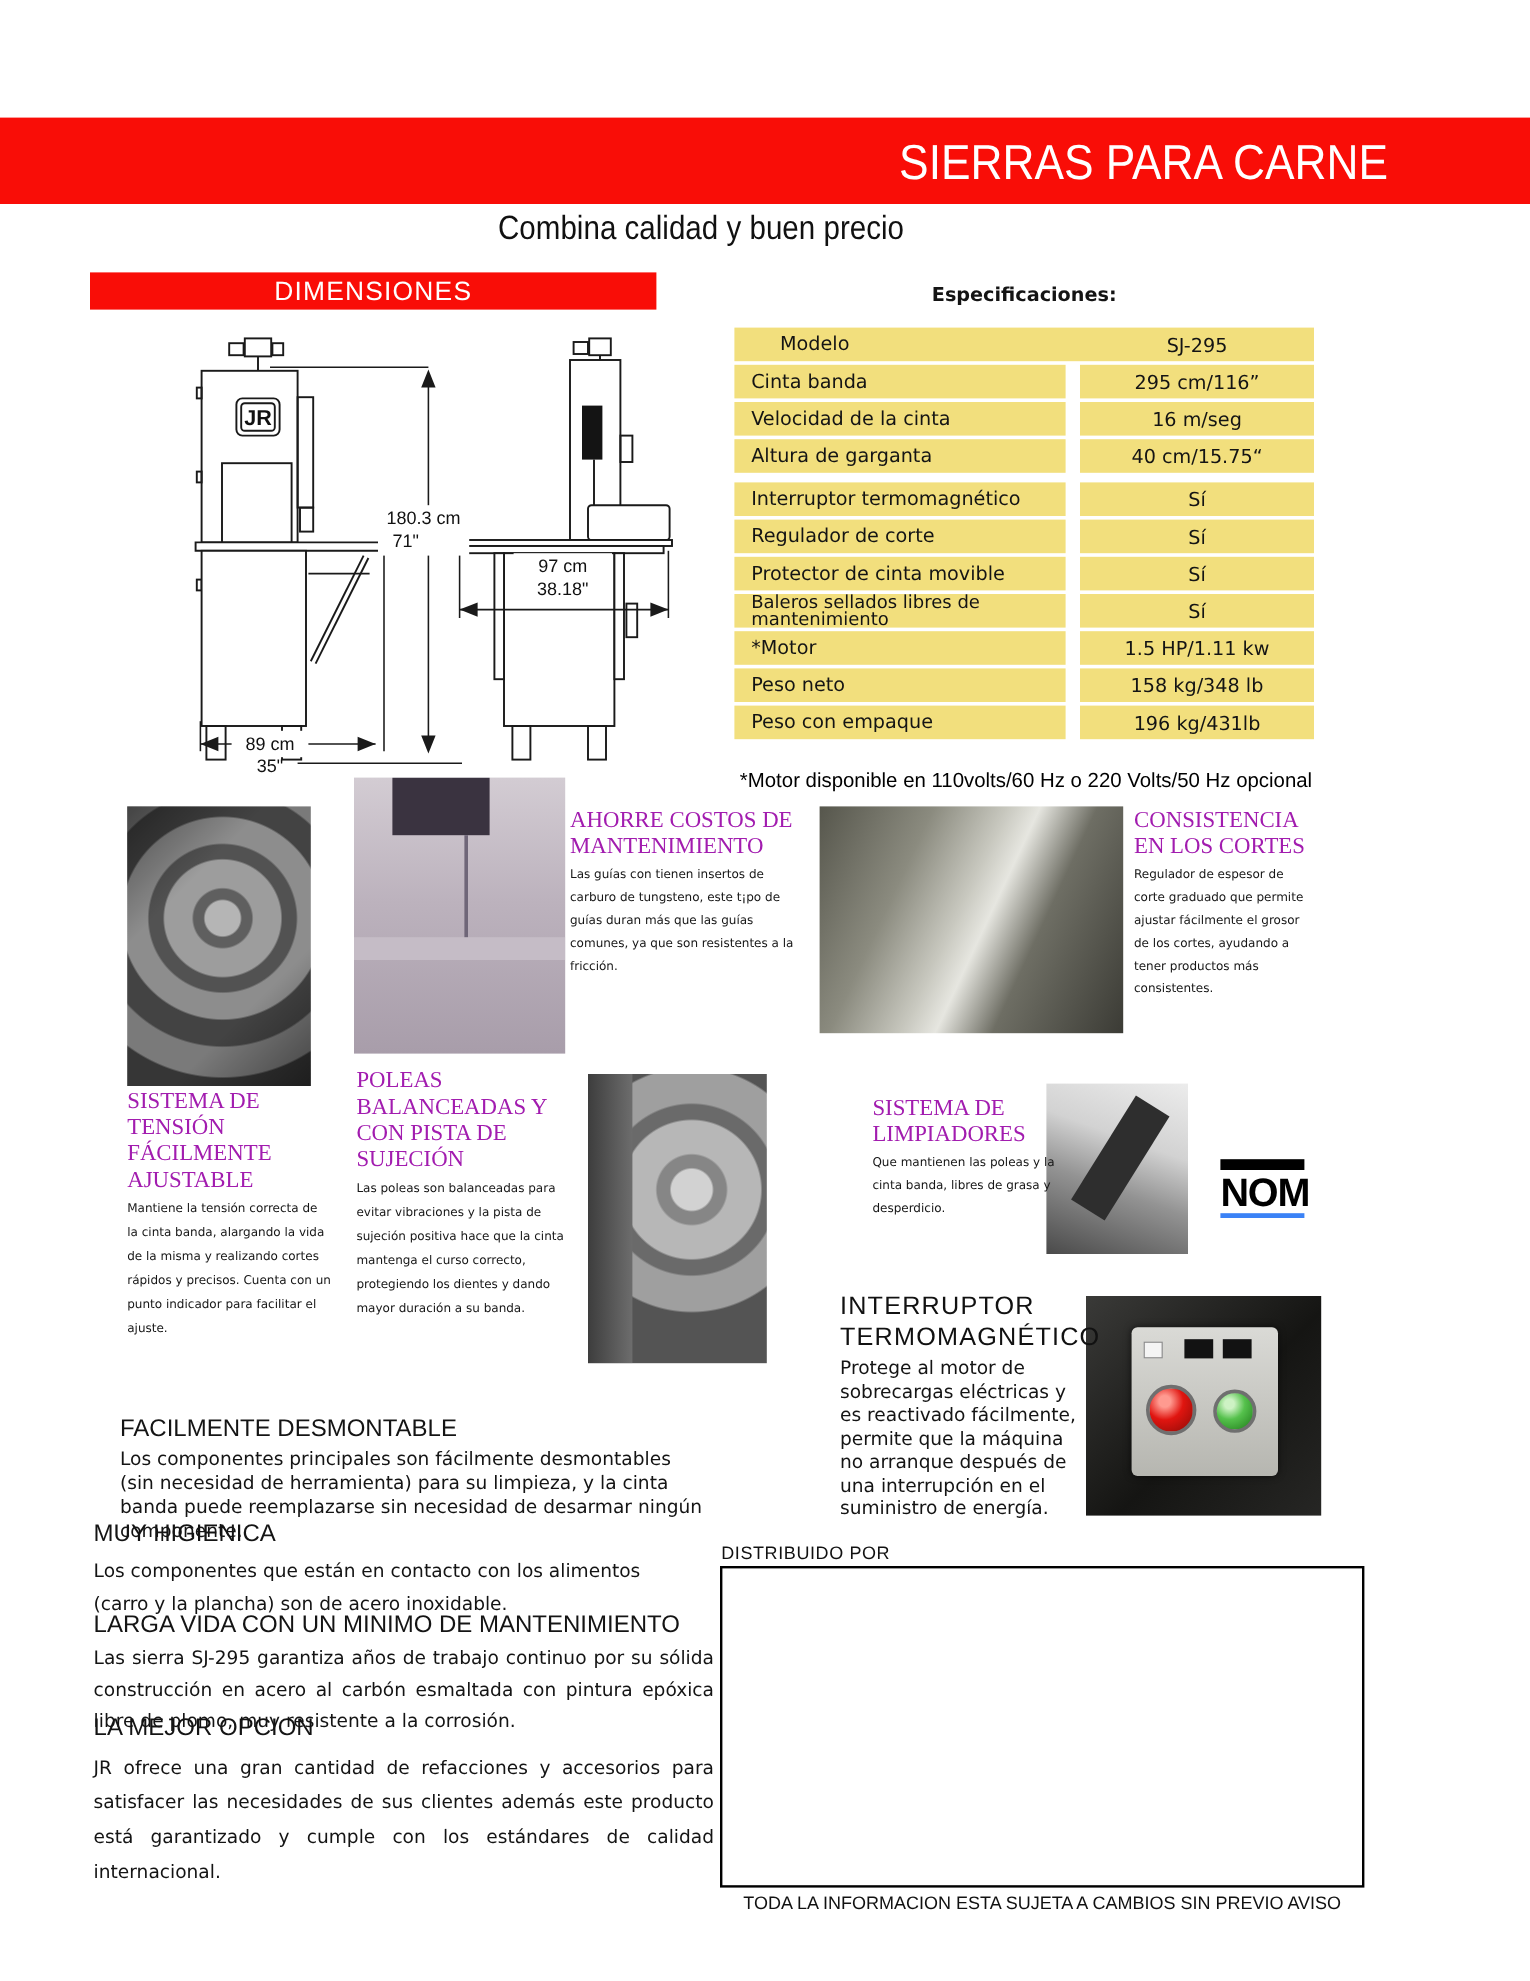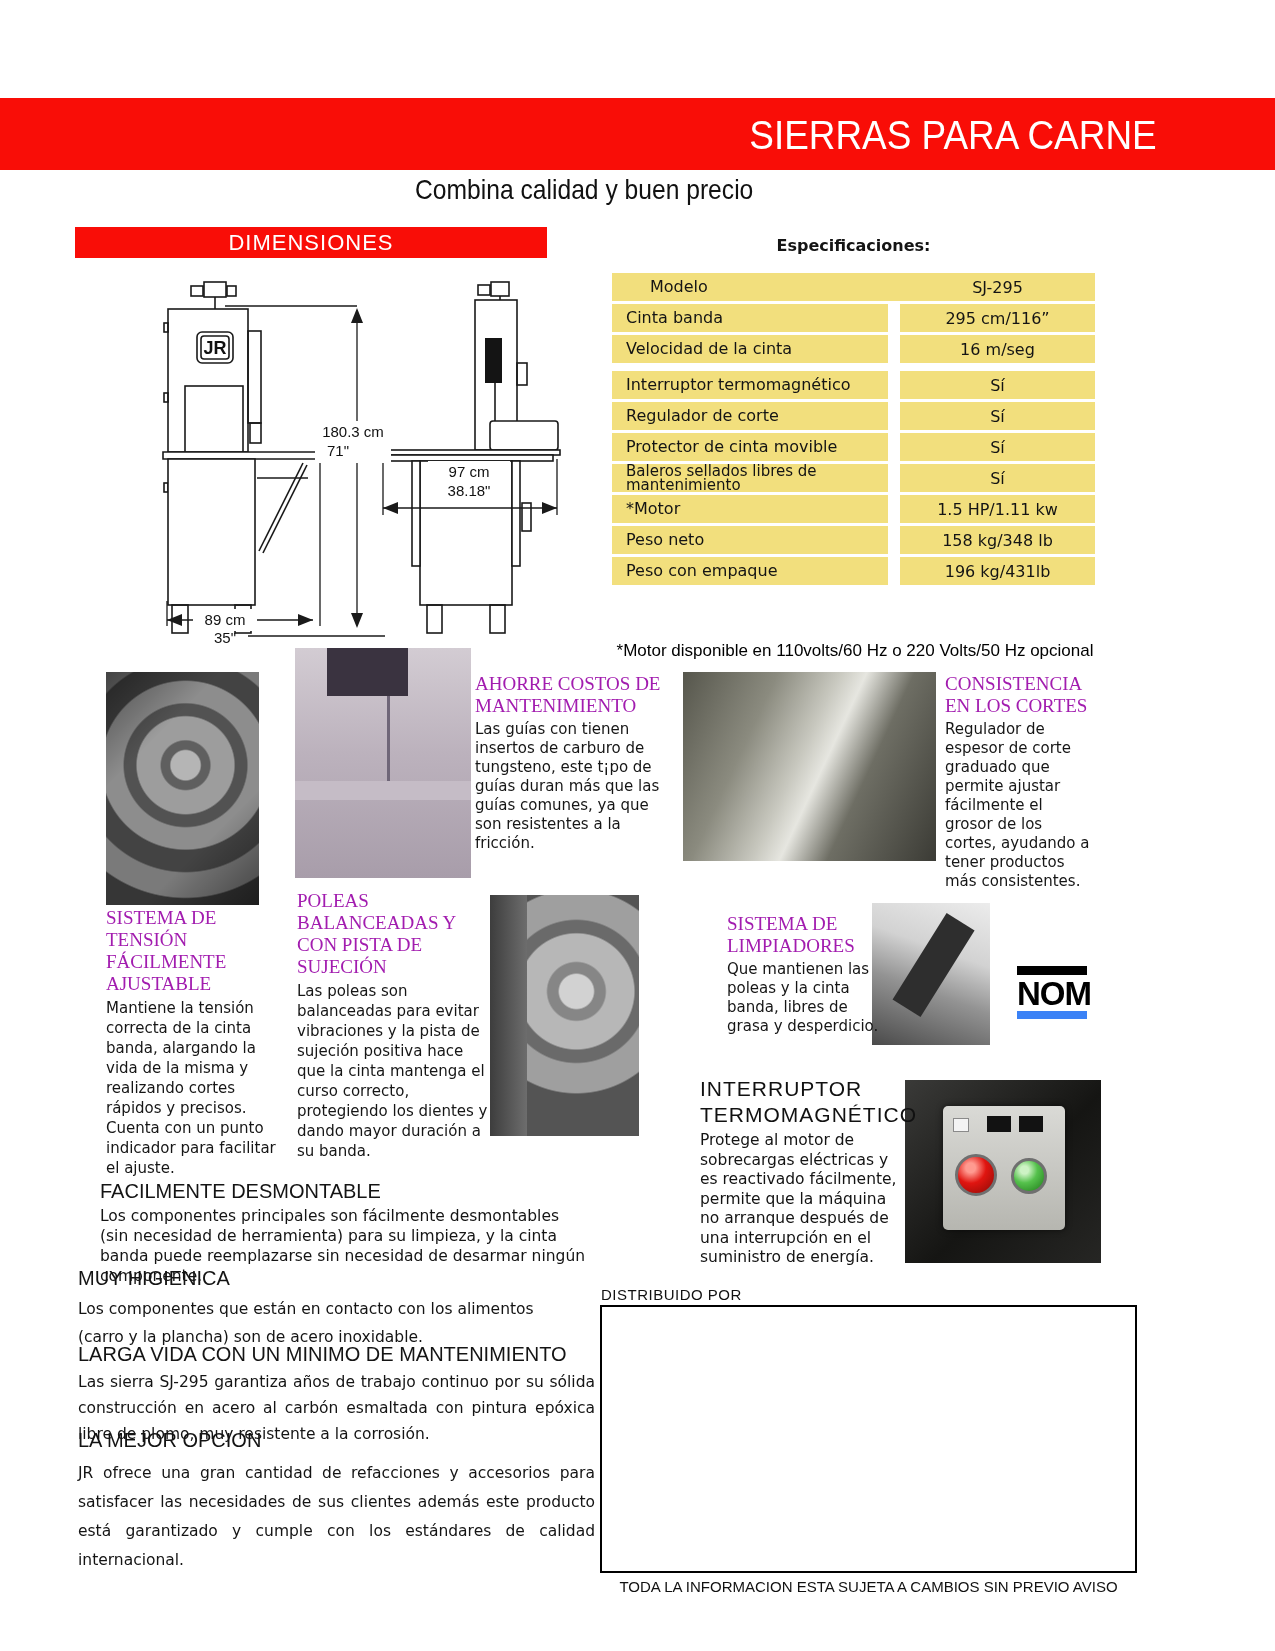--- a/index.html
+++ b/index.html
@@ -49,21 +49,21 @@
   .srow.first { background:var(--yellow); }
   .srow.first .lblcell { background:transparent; padding-left:38px; width:288px; }
   .srow.first .valcell { background:transparent; margin-left:0; }
   .srow.baleros .lblcell { font-size:15px; line-height:14px; }
   .footnote {
     position:absolute; left:600px; top:641px; width:510px; text-align:center;
     font-family:"Liberation Sans", sans-serif; font-size:17px; color:#000;
   }
   
   .ftitle { font-family:Liberation Serif, serif; font-size:19px; line-height:22px; color:#a21caf; }
-  .fbody  { font-family:"DejaVu Sans", sans-serif; font-size:15px; line-height:19px; color:#161616; margin-top:3px; }
+  .fbody  { font-family:"DejaVu Sans", sans-serif; font-size:10px; line-height:19px; color:#161616; margin-top:3px; }
   #feat-ahorre        { position:absolute; left:475px; top:673px; width:192px; }
   #feat-consistencia  { position:absolute; left:945px; top:673px; width:150px; }
   #feat-tension       { position:absolute; left:106px; top:907px; width:170px; }
   #feat-tension .fbody, #feat-poleas .fbody { line-height:20px; }
   #feat-poleas        { position:absolute; left:297px; top:890px; width:196px; }
   #feat-poleas .ftitle { width:180px; }
   #feat-limpiadores   { position:absolute; left:727px; top:913px; width:158px; }
   #feat-int-title {
     position:absolute; left:700px; top:1076px; width:222px;
     font-family:"Liberation Sans", sans-serif; font-size:21px; line-height:26px; letter-spacing:1px; color:#111;
@@ -102,21 +102,21 @@
   .sw-black2 { position:absolute; left:76px; top:10px; width:24px; height:16px; background:#121212; }
   .sw-red { position:absolute; left:12px; top:48px; width:42px; height:42px; border-radius:50%; border:3px solid #6f6f6f;
     background:radial-gradient(circle at 35% 30%, #ff9a90 0 14%, #e01510 45%, #8a0b06 100%); }
   .sw-green { position:absolute; left:68px; top:52px; width:36px; height:36px; border-radius:50%; border:3px solid #6f6f6f;
     background:radial-gradient(circle at 35% 30%, #cdf2c4 0 14%, #55c14c 45%, #1e7a19 100%); }
   
   #nom { position:absolute; left:1017px; top:966px; width:70px; }
   #nom .nom-bar { height:9px; background:#000; margin-bottom:2px; }
   #nom .nom-text {
     font-family:"Liberation Sans", sans-serif; font-weight:bold; font-size:33px; line-height:34px;
-    letter-spacing:-1px; text-align:center; color:#000; border-bottom:8px solid #3b82f6;
+    letter-spacing:-1px; text-align:center; color:#000; border-bottom:4px solid #3b82f6;
   }
   
   .bsec { position:absolute; left:78px; }
   .bsec-title { font-family:"Liberation Sans", sans-serif; font-size:20px; color:#141414; }
   .bsec-body  { font-family:"DejaVu Sans", sans-serif; font-size:15.5px; color:#141414; margin-top:3px; }
   #sec1 { top:1180px; width:490px;margin-left:22px; } #sec1 .bsec-body { line-height:20px; }
   #sec2 { top:1267px; width:470px; } #sec2 .bsec-body { line-height:28px; margin-top:5px; }
   #sec3 { top:1343px; width:517px; } #sec3 .bsec-body { line-height:26px; text-align:justify; }
   #sec4 { top:1429px; width:517px; } #sec4 .bsec-body { line-height:29px; text-align:justify; margin-top:7px; }
   
@@ -236,20 +236,24 @@
       <div class="valcell">SJ-295</div>
     </div>
     <div class="srow">
       <div class="lblcell">Cinta banda</div>
       <div class="valcell">295 cm/116”</div>
     </div>
     <div class="srow">
       <div class="lblcell">Velocidad de la cinta</div>
       <div class="valcell">16 m/seg</div>
     </div>
+    <div class="srow">
+      <div class="lblcell">Altura de garganta</div>
+      <div class="valcell">40 cm/15.75“</div>
+    </div>
     <div class="srow gap-before">
       <div class="lblcell">Interruptor termomagnético</div>
       <div class="valcell">Sí</div>
     </div>
     <div class="srow">
       <div class="lblcell">Regulador de corte</div>
       <div class="valcell">Sí</div>
     </div>
     <div class="srow">
       <div class="lblcell">Protector de cinta movible</div>

